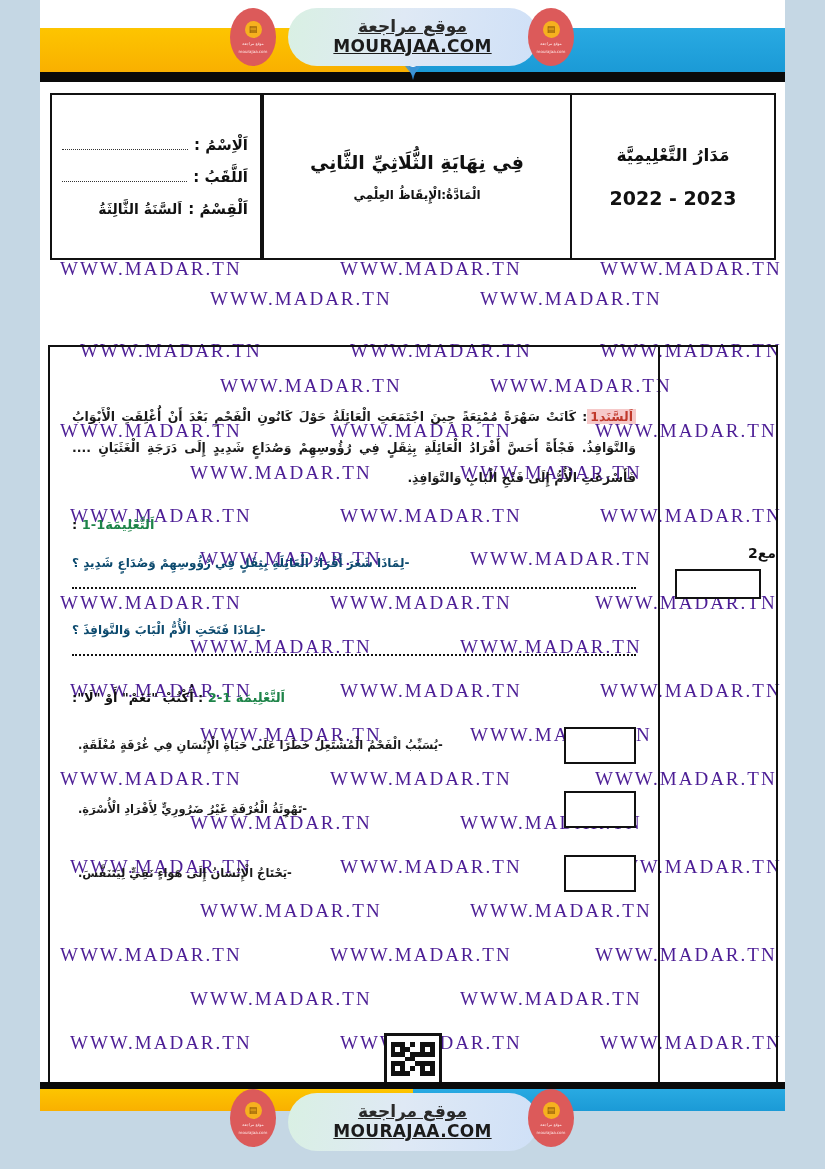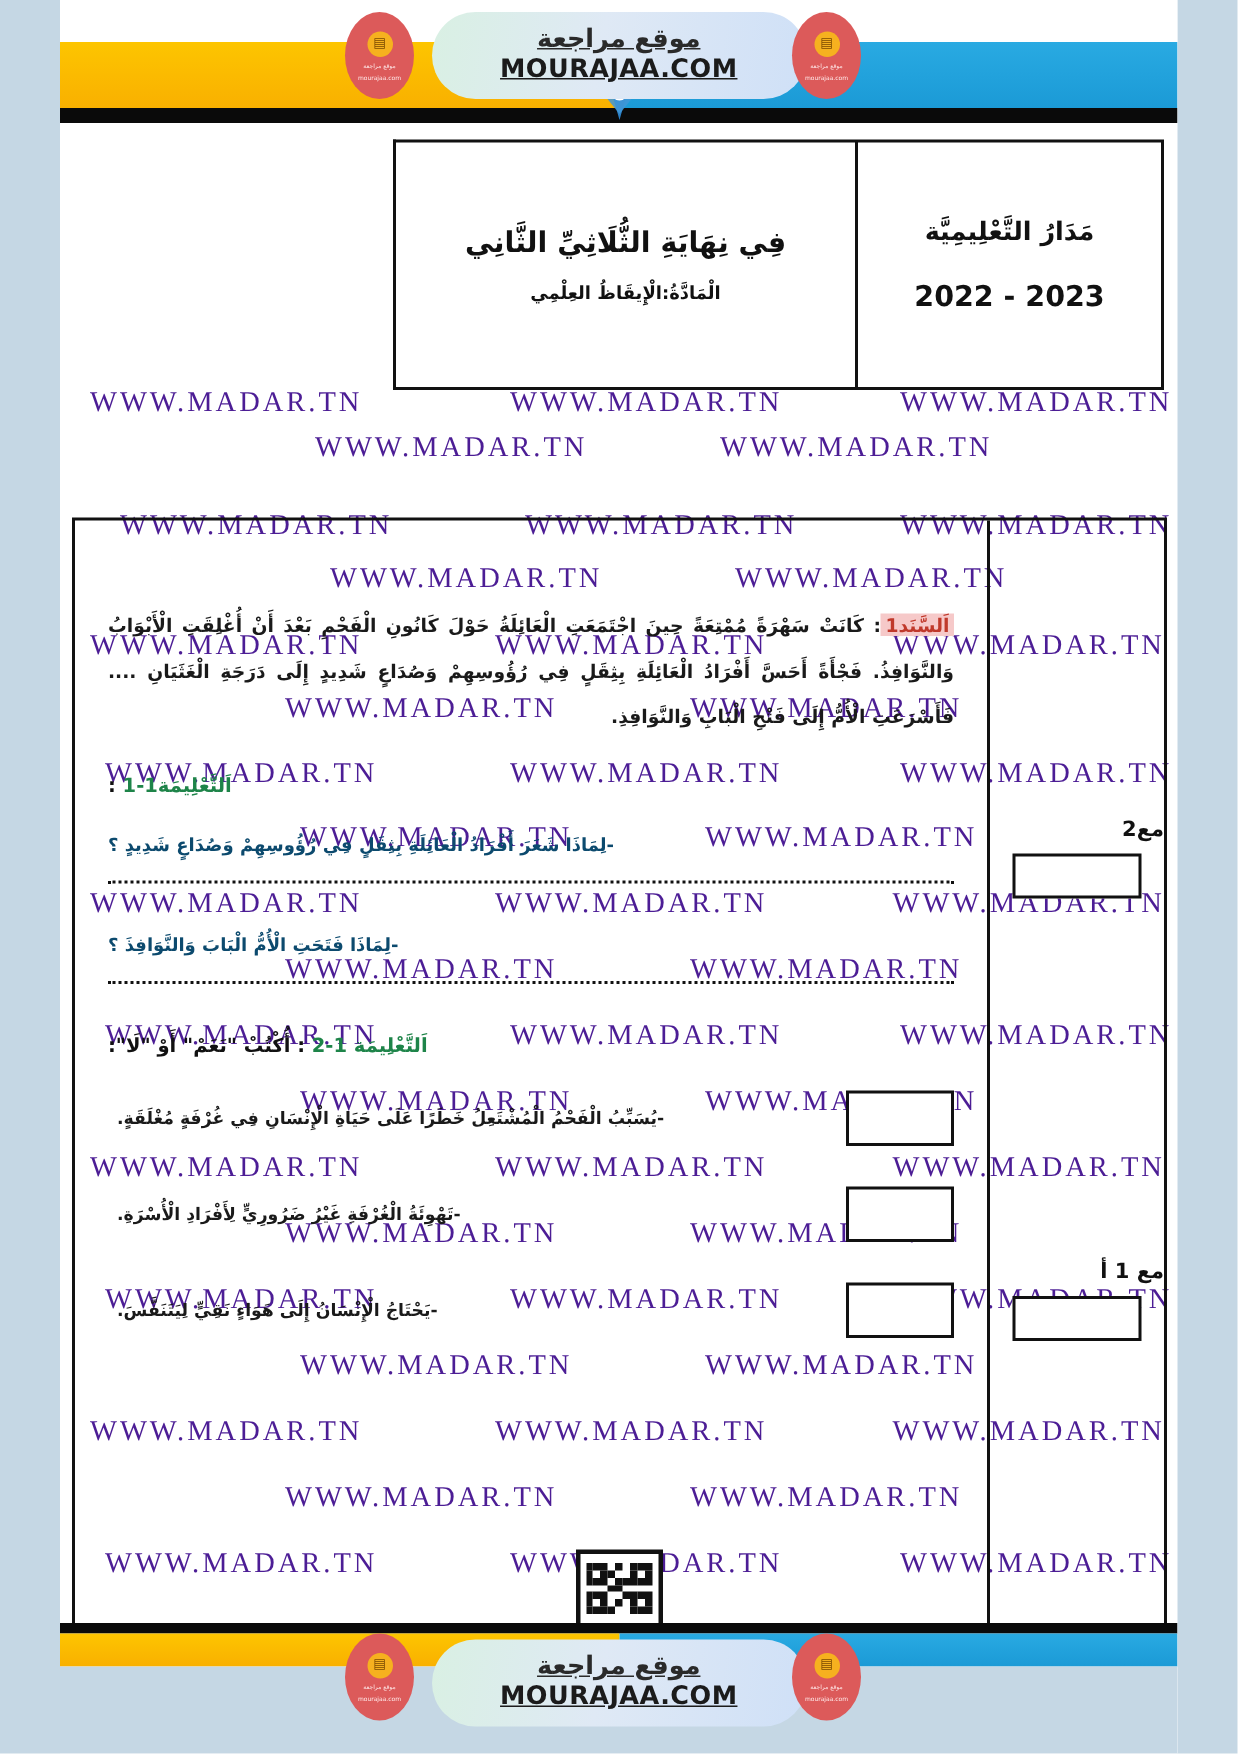--- a/index.html
+++ b/index.html
@@ -424,33 +424,43 @@
     <div class="hcell hcell-school">
       <div class="hs-name">مَدَارُ التَّعْلِيمِيَّة</div>
       <div class="hs-year">2022 - 2023</div>
     </div>
 
     <div class="hcell hcell-title">
       <div class="ht-line">فِي نِهَايَةِ الثُّلَاثِيِّ الثَّانِي</div>
       <div class="ht-sub">الْمَادَّةُ:الْإِيقَاظُ العِلْمِي</div>
     </div>
 
+    <div class="hcell hcell-id">
+      <div class="id-row">
+        <span class="id-label">اَلْاِسْمُ :</span>
+        <span class="id-dots"></span>
+      </div>
+      <div class="id-row">
+        <span class="id-label">اَللَّقَبُ :</span>
+        <span class="id-dots"></span>
+      </div>
+      <div class="id-row">
+        <span class="id-label">اَلْقِسْمُ :</span>
+        <span class="id-value" style="margin-right:6px;">اَلسَّنَةُ الثَّالِثَةُ</span>
+      </div>
+    </div>
 
   </div>
 
 
   <div class="body-frame">
 
     <div class="marks-col">
       <div class="mark-group" style="top:198px;">
         <div class="mark-label">مع2</div>
-        <div class="mark-box"></div>
-      </div>
-      <div class="mark-group" style="top:493px;">
-        <div class="mark-label">مع 1 أ</div>
         <div class="mark-box"></div>
       </div>
     </div>
 
     <div class="content-col">
 
       <div class="passage">
         <p><span class="tag-red">اَلسَّنَد1</span><span>:</span> <span>كَانَتْ سَهْرَةً مُمْتِعَةً حِينَ اجْتَمَعَتِ الْعَائِلَةُ حَوْلَ كَانُونِ الْفَحْمِ بَعْدَ أَنْ أُغْلِقَتِ الْأَبْوَابُ وَالنَّوَافِذُ.</span> <span>فَجْأَةً  أَحَسَّ أَفْرَادُ الْعَائِلَةِ بِثِقَلٍ فِي رُؤُوسِهِمْ وَصُدَاعٍ شَدِيدٍ إِلَى دَرَجَةِ الْغَثَيَانِ .... فَأَسْرَعَتِ الْأُمُّ إِلَى فَتْحِ الْبَابِ وَالنَّوَافِذِ.</span></p>
       </div>
 

